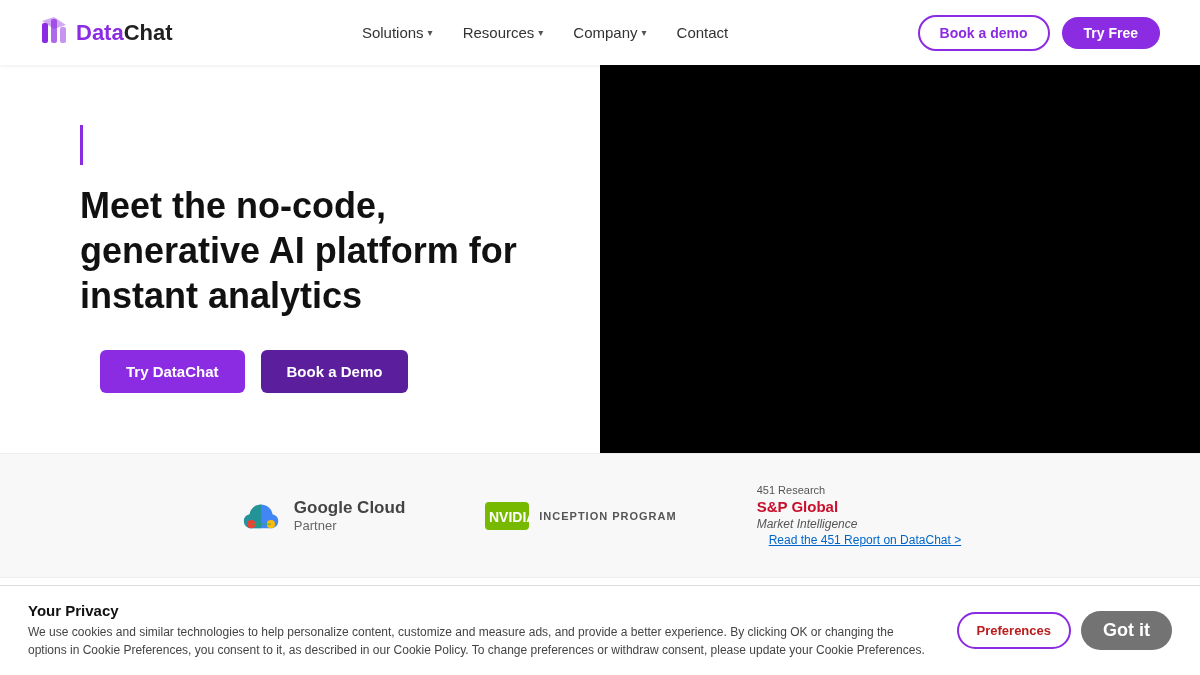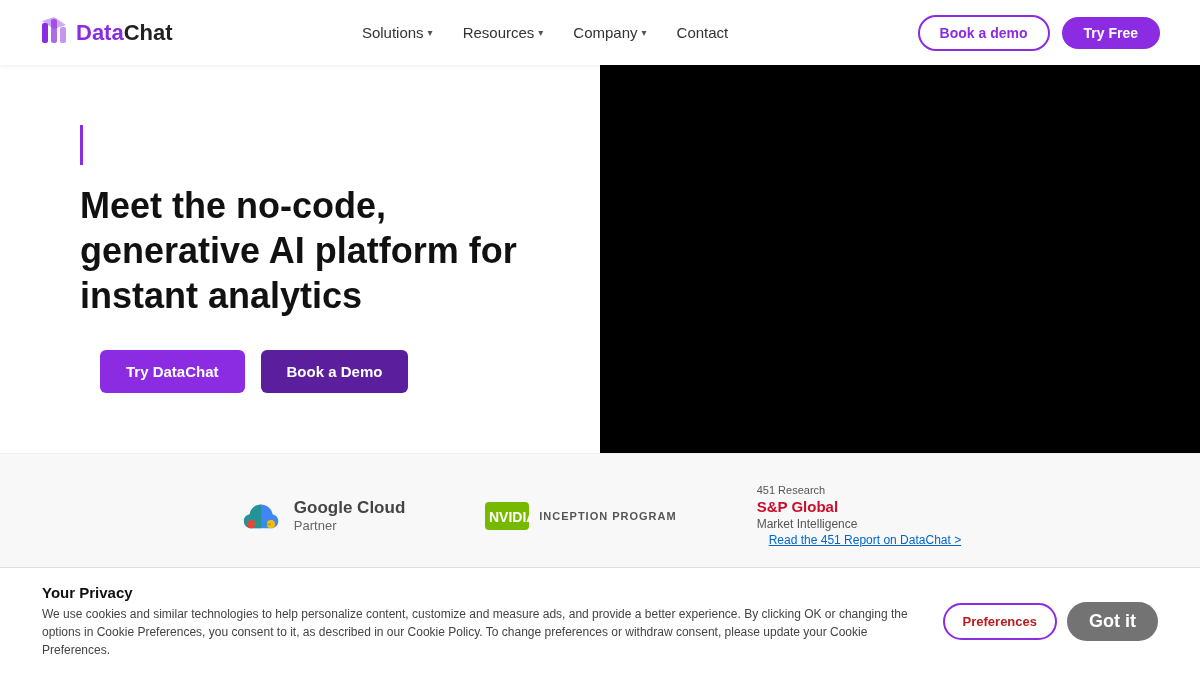--- a/index.html
+++ b/index.html
@@ -83,21 +83,21 @@
     .google-cloud-icon { width: 45px; height: 38px; }
     .partner-text-block { line-height: 1.2; }
     .partner-title { font-size: 17px; font-weight: 600; color: #444; }
     .partner-sub { font-size: 13px; color: #666; }
     .nvidia-sub { font-size: 11px; color: #555; font-weight: 600; letter-spacing: 1px; text-transform: uppercase; }
 
     .sp-block { display: flex; flex-direction: column; gap: 2px; }
     .sp-451 { font-size: 11px; color: #555; }
     .sp-brand { font-size: 15px; font-weight: 700; }
     .sp-brand .sp { color: #c8102e; }
-    .sp-intel { font-size: 12px; color: #555; }
+    .sp-intel { font-size: 12px; color: #555; font-style: italic; }
     .sp-link { font-size: 12px; color: #0066cc; text-decoration: underline; cursor: pointer; margin-left: 12px; }
 
     
     .section-analytics {
       display: flex; align-items: center; justify-content: center;
       gap: 60px; padding: 50px 80px; background: #fff;
     }
     .analytics-visual {
       flex: 0 0 420px; height: 130px; position: relative;
     }
@@ -117,21 +117,21 @@
 
     .dash-content { display: flex; gap: 8px; }
     .dash-panel { background: rgba(255,255,255,0.08); border-radius: 5px; flex: 1; padding: 6px; }
     .dash-panel-line { height: 6px; background: rgba(255,255,255,0.3); border-radius: 3px; margin-bottom: 4px; }
     .dash-panel-line.short { width: 60%; }
 
     
     .cookie-banner {
       position: fixed; bottom: 0; left: 0; right: 0;
       background: #fff; border-top: 1px solid #ddd;
-      padding: 16px 42px; z-index: 1000;
+      padding: 16px 28px; z-index: 1000;
       display: flex; align-items: center; justify-content: space-between;
       gap: 20px;
     }
     .cookie-content { flex: 1; }
     .cookie-title { font-size: 15px; font-weight: 700; color: #111; margin-bottom: 4px; }
     .cookie-text { font-size: 12px; color: #444; line-height: 1.5; max-width: 900px; }
     .cookie-actions { display: flex; gap: 10px; align-items: center; flex-shrink: 0; }
     .btn-pref {
       padding: 9px 18px; border: 2px solid #8B2BE2; border-radius: 25px;
       color: #b91c1c; background: transparent; font-size: 13px; font-weight: 600;

